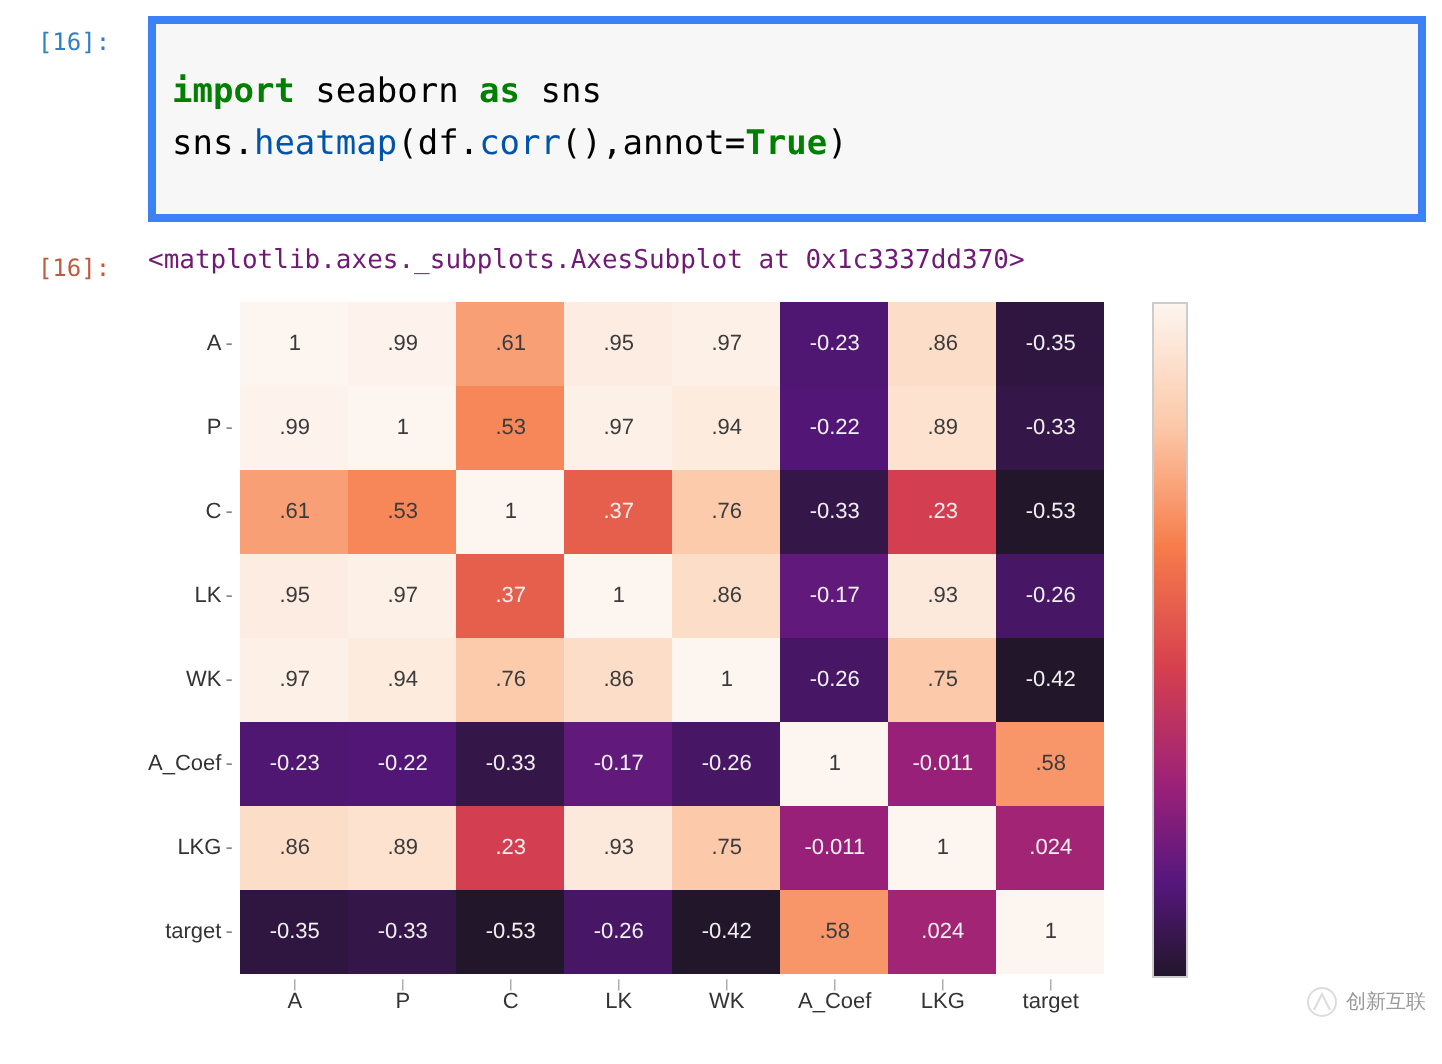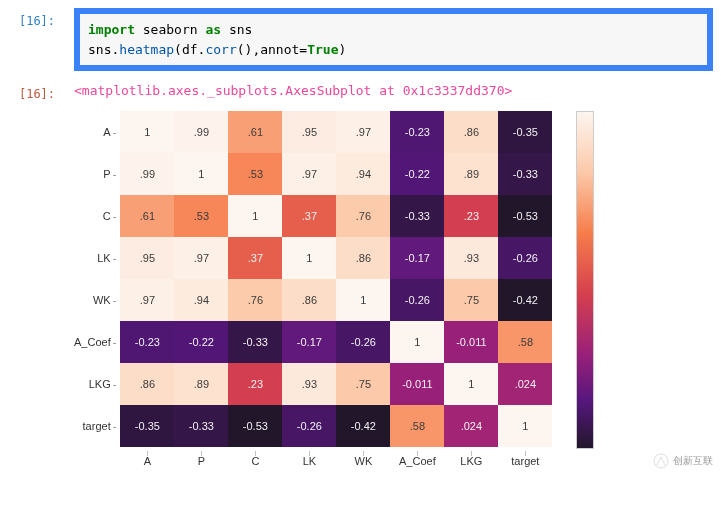--- a/index.html
+++ b/index.html
@@ -25,32 +25,32 @@
     font-family: Menlo, Consolas, monospace;
     font-size: 12px;
     padding-right: 8px;
     padding-top: 6px;
     user-select: none;
   }
   .prompt.output { color: #bf5b3d; }
   .code-area {
     flex: 1 1 auto;
     background: #f7f7f7;
-    border: 6px solid #3b82f6;
-    padding: 6px 8px;
+    border: 4px solid #3b82f6;
+    padding: 22px 8px;
     font-family: Menlo, Consolas, monospace;
-    font-size: 13px;
+    font-size: 17px;
     white-space: pre;
     line-height: 1.5;
   }
   .output-area {
     flex: 1 1 auto;
     font-family: Menlo, Consolas, monospace;
     font-size: 13px;
-    color: #ec4899;
+    color: #701a75;
     padding-top: 2px;
   }
   .kw { color: #008000; font-weight: bold; }
   .fn { color: #0055aa; }
   .bool { color: #008000; font-weight: bold; }
 
   
   .chart-wrap {
     margin-left: 66px;
     margin-top: 4px;

